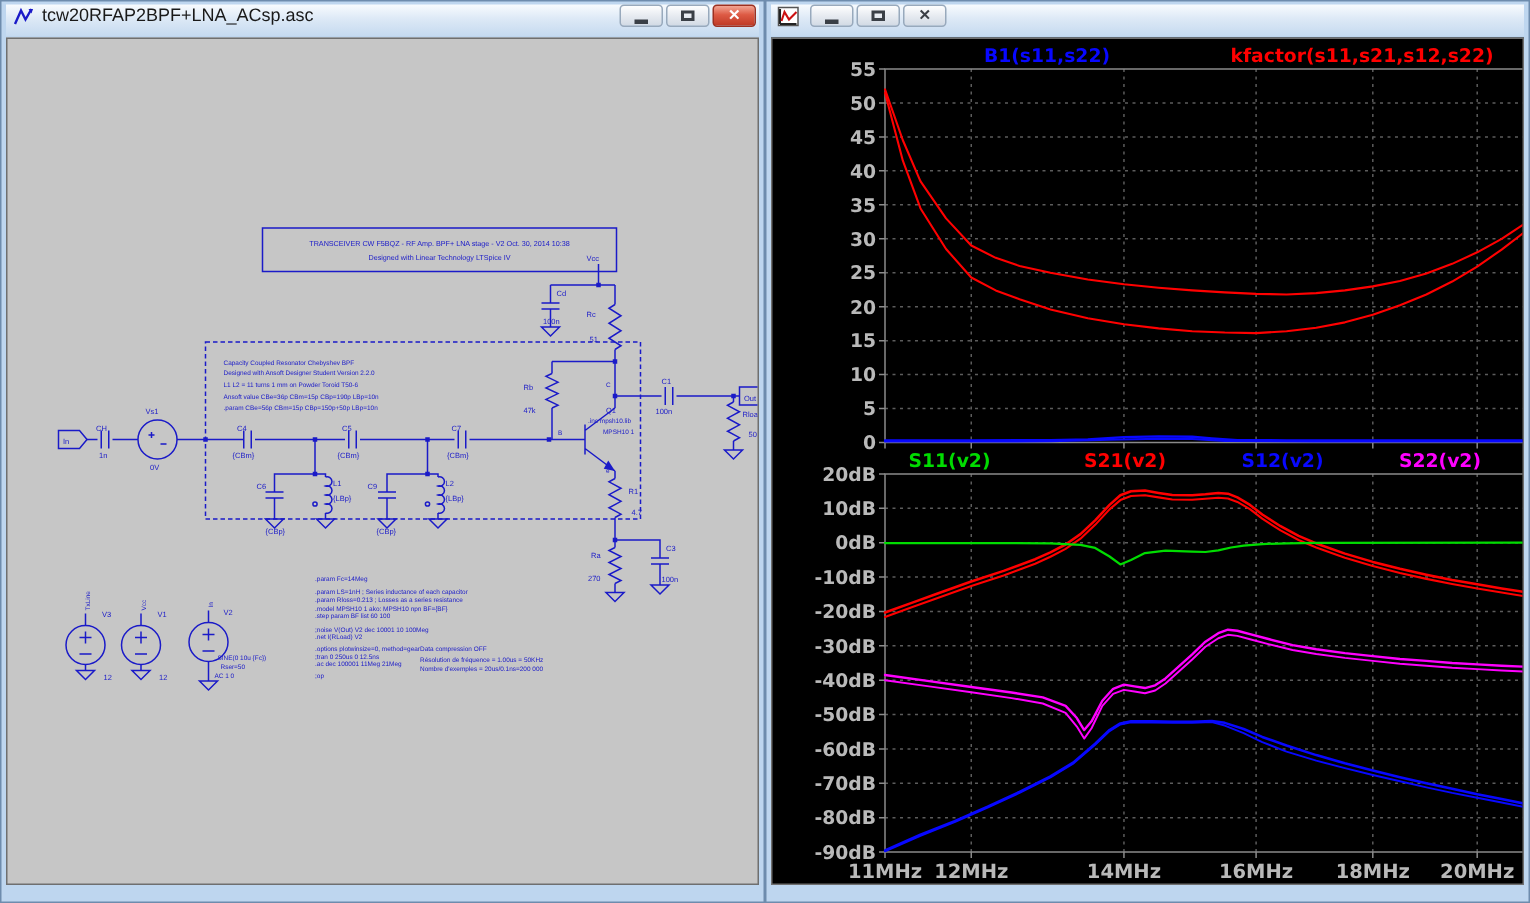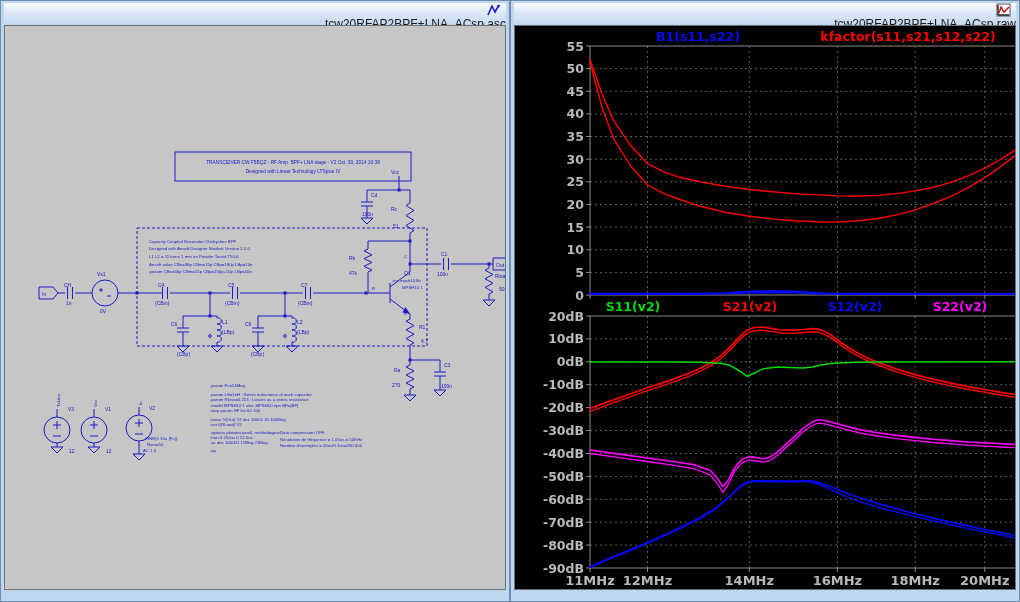--- a/index.html
+++ b/index.html
@@ -1,20 +1,20 @@
 <!DOCTYPE html>
 <html><head>
 <meta charset="utf-8">
 <style>
   html,body{margin:0;padding:0;background:#9db8d2;font-family:"Liberation Sans",sans-serif;}
   #stage{position:relative;width:1020px;height:602px;overflow:hidden;background:#bed6ef;}
   .window{position:absolute;top:0;height:602px;width:510px;background:#bed6ef;box-sizing:border-box;border:1px solid #6e8cad;}
   .win-left{left:0;} .win-right{left:510px;}
-  .titlebar{position:absolute;left:3px;right:3px;top:2px;height:21px;display:flex;align-items:flex-end;
-            background:linear-gradient(#f8fbfe,#dde9f6 45%,#c5daf0);flex-direction:column;}
+  .titlebar{position:absolute;left:3px;right:3px;top:2px;height:21px;display:flex;align-items:flex-start;
+            background:linear-gradient(#f8fbfe,#dde9f6 45%,#c5daf0);}
   .ticon{width:16px;height:15px;margin:0 5px 0 3px;display:flex;align-items:center;justify-content:center;}
   .ttext{font-size:12px;color:#1a1a1a;white-space:nowrap;flex:1;}
   .wbtns{display:flex;margin-right:2px;}
   .wbtn{width:29px;height:15px;border:1px solid #98a9bc;border-radius:3px;box-sizing:border-box;margin-left:2px;
         background:linear-gradient(#fefefe,#e7ebf1 50%,#d2dae4);display:flex;align-items:center;justify-content:center;cursor:default;}
   .wbtn.close-red{background:linear-gradient(#f2a593,#dd5a44 45%,#bf3a26);border-color:#9c3021;}
   .g-min{width:9px;height:3px;background:#3a3f46;margin-top:7px;}
   .g-max{width:9px;height:7px;border:2px solid #3a3f46;box-sizing:border-box;}
   .g-x{font-size:10px;font-weight:bold;color:#3a3f46;line-height:1;}
   .close-red .g-x{color:#fff;}
@@ -267,21 +267,20 @@
 
   <div class="window win-right">
     <div class="titlebar">
       <span class="ticon">
         <svg width="15" height="14" viewBox="0 0 15 14">
             <rect x="1" y="1" width="13" height="12" fill="#fff" stroke="#555" stroke-width="1"></rect>
             <path d="M2 12 H13 M2 12 V2" stroke="#222" stroke-width="1.4" fill="none"></path>
             <path d="M3 10 L5 4 L8 9 L13 4" stroke="#cc1111" stroke-width="1.4" fill="none"></path>
           </svg>
       </span>
-      <span class="ttext">tcw20RFAP2BPF+LNA_ACsp.raw</span>
       <span class="wbtns">
         <span class="wbtn">
             <span class="g-min"></span>
           </span>
         <span class="wbtn">
             <span class="g-max"></span>
           </span>
         <span class="wbtn">
             <span class="g-x">✕</span>
           </span>

